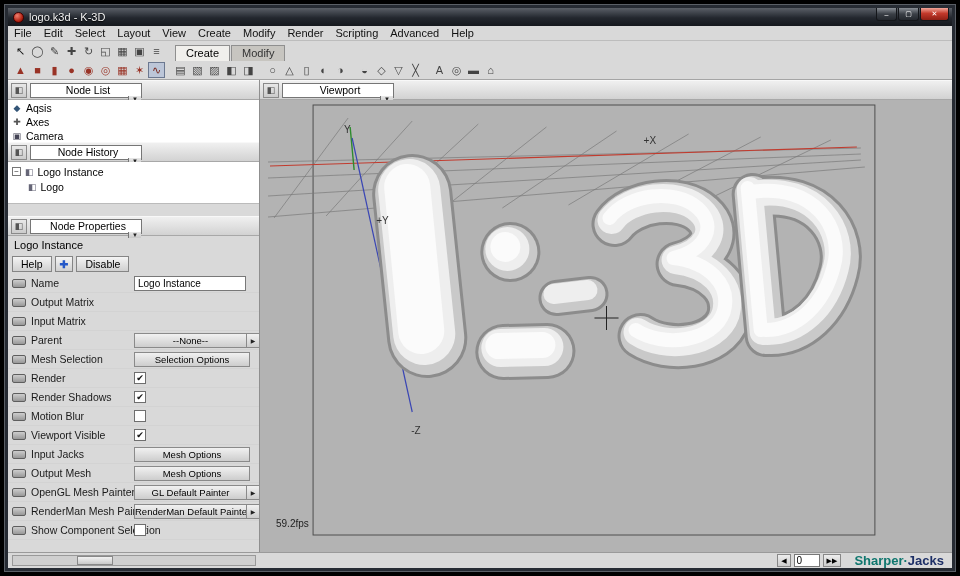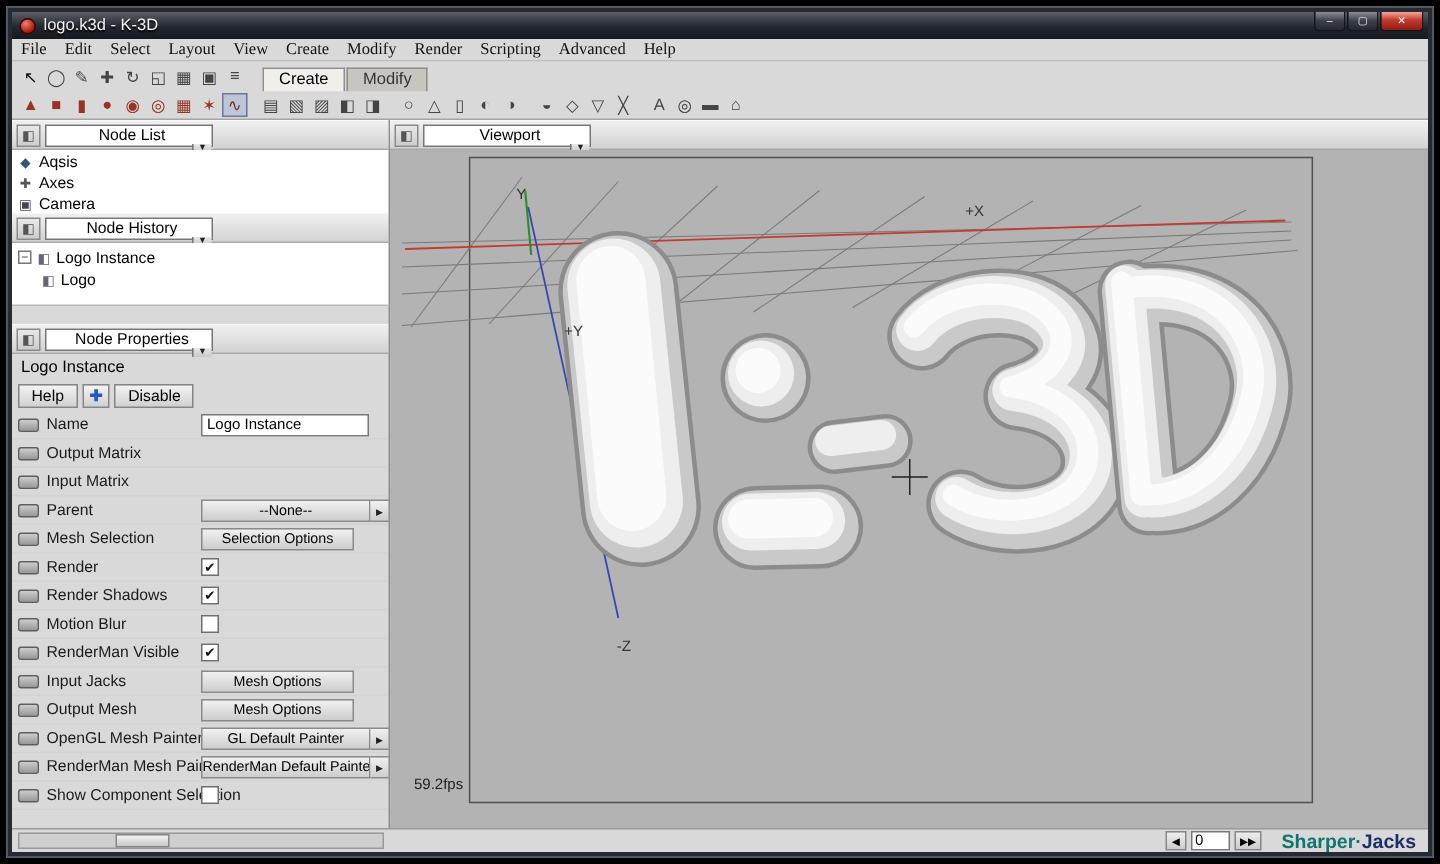--- a/index.html
+++ b/index.html
@@ -7,21 +7,21 @@
   .window{position:absolute;left:5px;top:5px;width:950px;height:566px;border:3px solid #262b33;outline:1px solid #5a5f66;background:#d9d9d9;display:flex;flex-direction:column;}
   
   .titlebar{height:18px;display:flex;align-items:center;gap:5px;padding-left:5px;background:linear-gradient(#5a5f67,#23272e 55%,#15181d);color:#f2f2f2;font-size:11px;}
   .app-icon{width:11px;height:11px;border-radius:50%;background:radial-gradient(circle at 35% 30%,#f08070,#b02010 65%,#701005);border:1px solid #400;}
   .title-text{text-shadow:0 1px 1px #000;}
   .win-controls{margin-left:auto;display:flex;gap:1px;margin-right:3px;align-self:flex-start;}
   .wbtn{width:21px;height:13px;font-size:7px;display:flex;align-items:center;justify-content:center;color:#fff;background:linear-gradient(#8a8f96,#3a3f46 50%,#24282e);border:1px solid #14161a;border-top:none;border-radius:0 0 3px 3px;cursor:default;}
   .wbtn.close{width:29px;background:linear-gradient(#f2a79a,#c3392b 45%,#8f1f14);}
   
   .menubar{height:15px;display:flex;align-items:center;background:#d9d9d9;border-bottom:1px solid #bdbdbd;font-size:11px;}
-  .menu-item{padding:0 6px;color:#111;font-family:Liberation Serif, serif;}
+  .menu-item{padding:0 6px;color:#111;}
   
   .toolbar{display:flex;align-items:center;background:#d9d9d9;padding-left:4px;}
   .tb1{height:20px;}
   .tb2{height:19px;border-bottom:1px solid #a5a5a5;}
   .tb-icons{display:flex;align-items:center;}
   .tbi{width:17px;height:16px;display:flex;align-items:center;justify-content:center;font-size:11px;}
   .tbi.active{background:#bcc6d8;border:1px solid #6b7890;}
   .tb-gap{width:7px;display:inline-block;}
   .tabs{margin-left:10px;display:flex;gap:1px;align-self:flex-end;}
   .tab{padding:1px 10px 2px;font-size:11px;border:1px solid #8f8f8f;border-bottom:none;background:#c7c5c0;color:#333;}
@@ -46,21 +46,21 @@
   .btn{font-size:10.5px;border:1px solid #858585;background:linear-gradient(#f4f4f4,#d0d0d0);padding:0 8px;height:16px;line-height:14px;}
   .btn.plus{color:#2458c8;font-weight:bold;padding:0 4px;}
   .section-header{height:16px;flex:0 0 16px;display:flex;align-items:center;gap:4px;padding-left:5px;font-size:10.5px;color:#222;}
   .tri{font-size:7px;color:#333;}
   .prop-rows{flex:1;min-height:0;overflow:hidden;}
   .prop-row{position:relative;height:19px;display:flex;align-items:center;border-bottom:1px solid #d3d3d3;}
   .plug{width:14px;height:9px;margin:0 5px 0 4px;background:linear-gradient(#cdcdcd,#989898);border:1px solid #5e5e5e;border-radius:2px;flex:0 0 14px;}
   .prop-label{font-size:10.5px;color:#1a1a1a;white-space:nowrap;}
   .ctl{position:absolute;left:126px;top:2px;display:flex;}
   .prop-input{width:112px;height:15px;border:1px solid #787878;font-size:10px;padding:0 3px;background:#fff;}
-  .prop-btn{width:102px;height:15px;border:1px solid #8a8a8a;background:linear-gradient(#f1f1f1,#cdcdcd);font-size:9.5px;overflow:hidden;white-space:nowrap;text-align:center;line-height:13px;}
+  .prop-btn{width:116px;height:15px;border:1px solid #8a8a8a;background:linear-gradient(#f1f1f1,#cdcdcd);font-size:9.5px;overflow:hidden;white-space:nowrap;text-align:center;line-height:13px;}
   .prop-btn.dd{width:113px;}
   .arrow-btn{width:13px;height:15px;border:1px solid #8a8a8a;border-left:none;background:linear-gradient(#f1f1f1,#cdcdcd);font-size:6px;display:flex;align-items:center;justify-content:center;color:#222;}
   .cbx{width:12px;height:12px;margin-top:1px;border:1px solid #6e6e6e;background:#fff;font-size:9px;line-height:11px;text-align:center;color:#111;}
   
   .viewport{flex:1;display:flex;flex-direction:column;min-width:0;}
   .scene{flex:1;position:relative;background:#b3b3b3;overflow:hidden;}
   .scene svg{position:absolute;inset:0;width:100%;height:100%;}
   .fps{position:absolute;left:16px;top:418px;font-size:10px;color:#222;}
   
   .statusbar{height:16px;display:flex;align-items:center;gap:3px;border-top:1px solid #9a9a9a;background:#d9d9d9;padding:0 4px;}
@@ -261,21 +261,21 @@
           </div>
           <div class="prop-row">
             <span class="plug"></span>
             <span class="prop-label">Motion Blur</span>
             <span class="ctl">
               <span class="cbx"></span>
             </span>
           </div>
           <div class="prop-row">
             <span class="plug"></span>
-            <span class="prop-label">RenderMan Visible</span>
+            <span class="prop-label">Viewport Visible</span>
             <span class="ctl">
               <span class="cbx">✔</span>
             </span>
           </div>
           <div class="prop-row">
             <span class="plug"></span>
             <span class="prop-label">Input Jacks</span>
             <span class="ctl">
               <span class="prop-btn">Mesh Options</span>
             </span>

